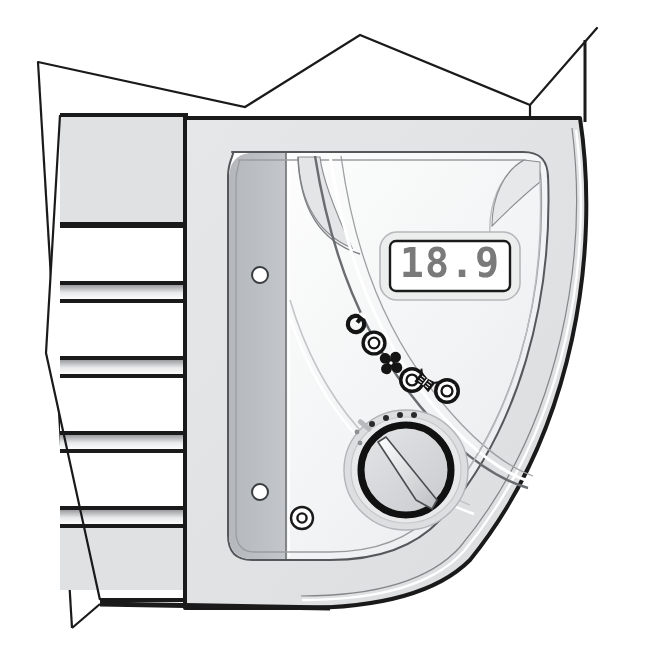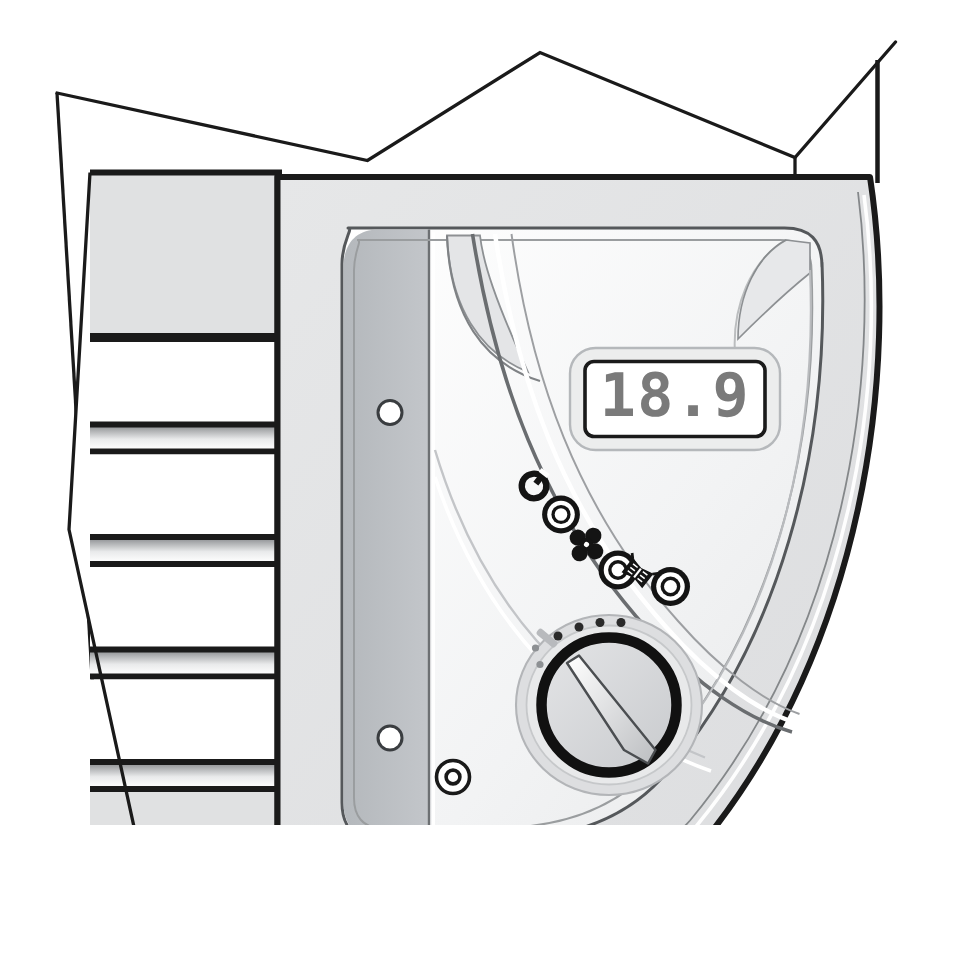--- a/index.html
+++ b/index.html
@@ -5,21 +5,21 @@
 <style>
   html, body {
     margin: 0;
     padding: 0;
     background: #ffffff;
     font-family: "Liberation Sans", sans-serif;
   }
   #stage {
     position: relative;
     width: 650px;
-    height: 550px;
+    height: 650px;
     background: #ffffff;
     overflow: hidden;
   }
   #stage svg {
     display: block;
     width: 650px;
     height: 650px;
   }
   .seg-text {
     font-family: "DejaVu Sans Mono", monospace;

